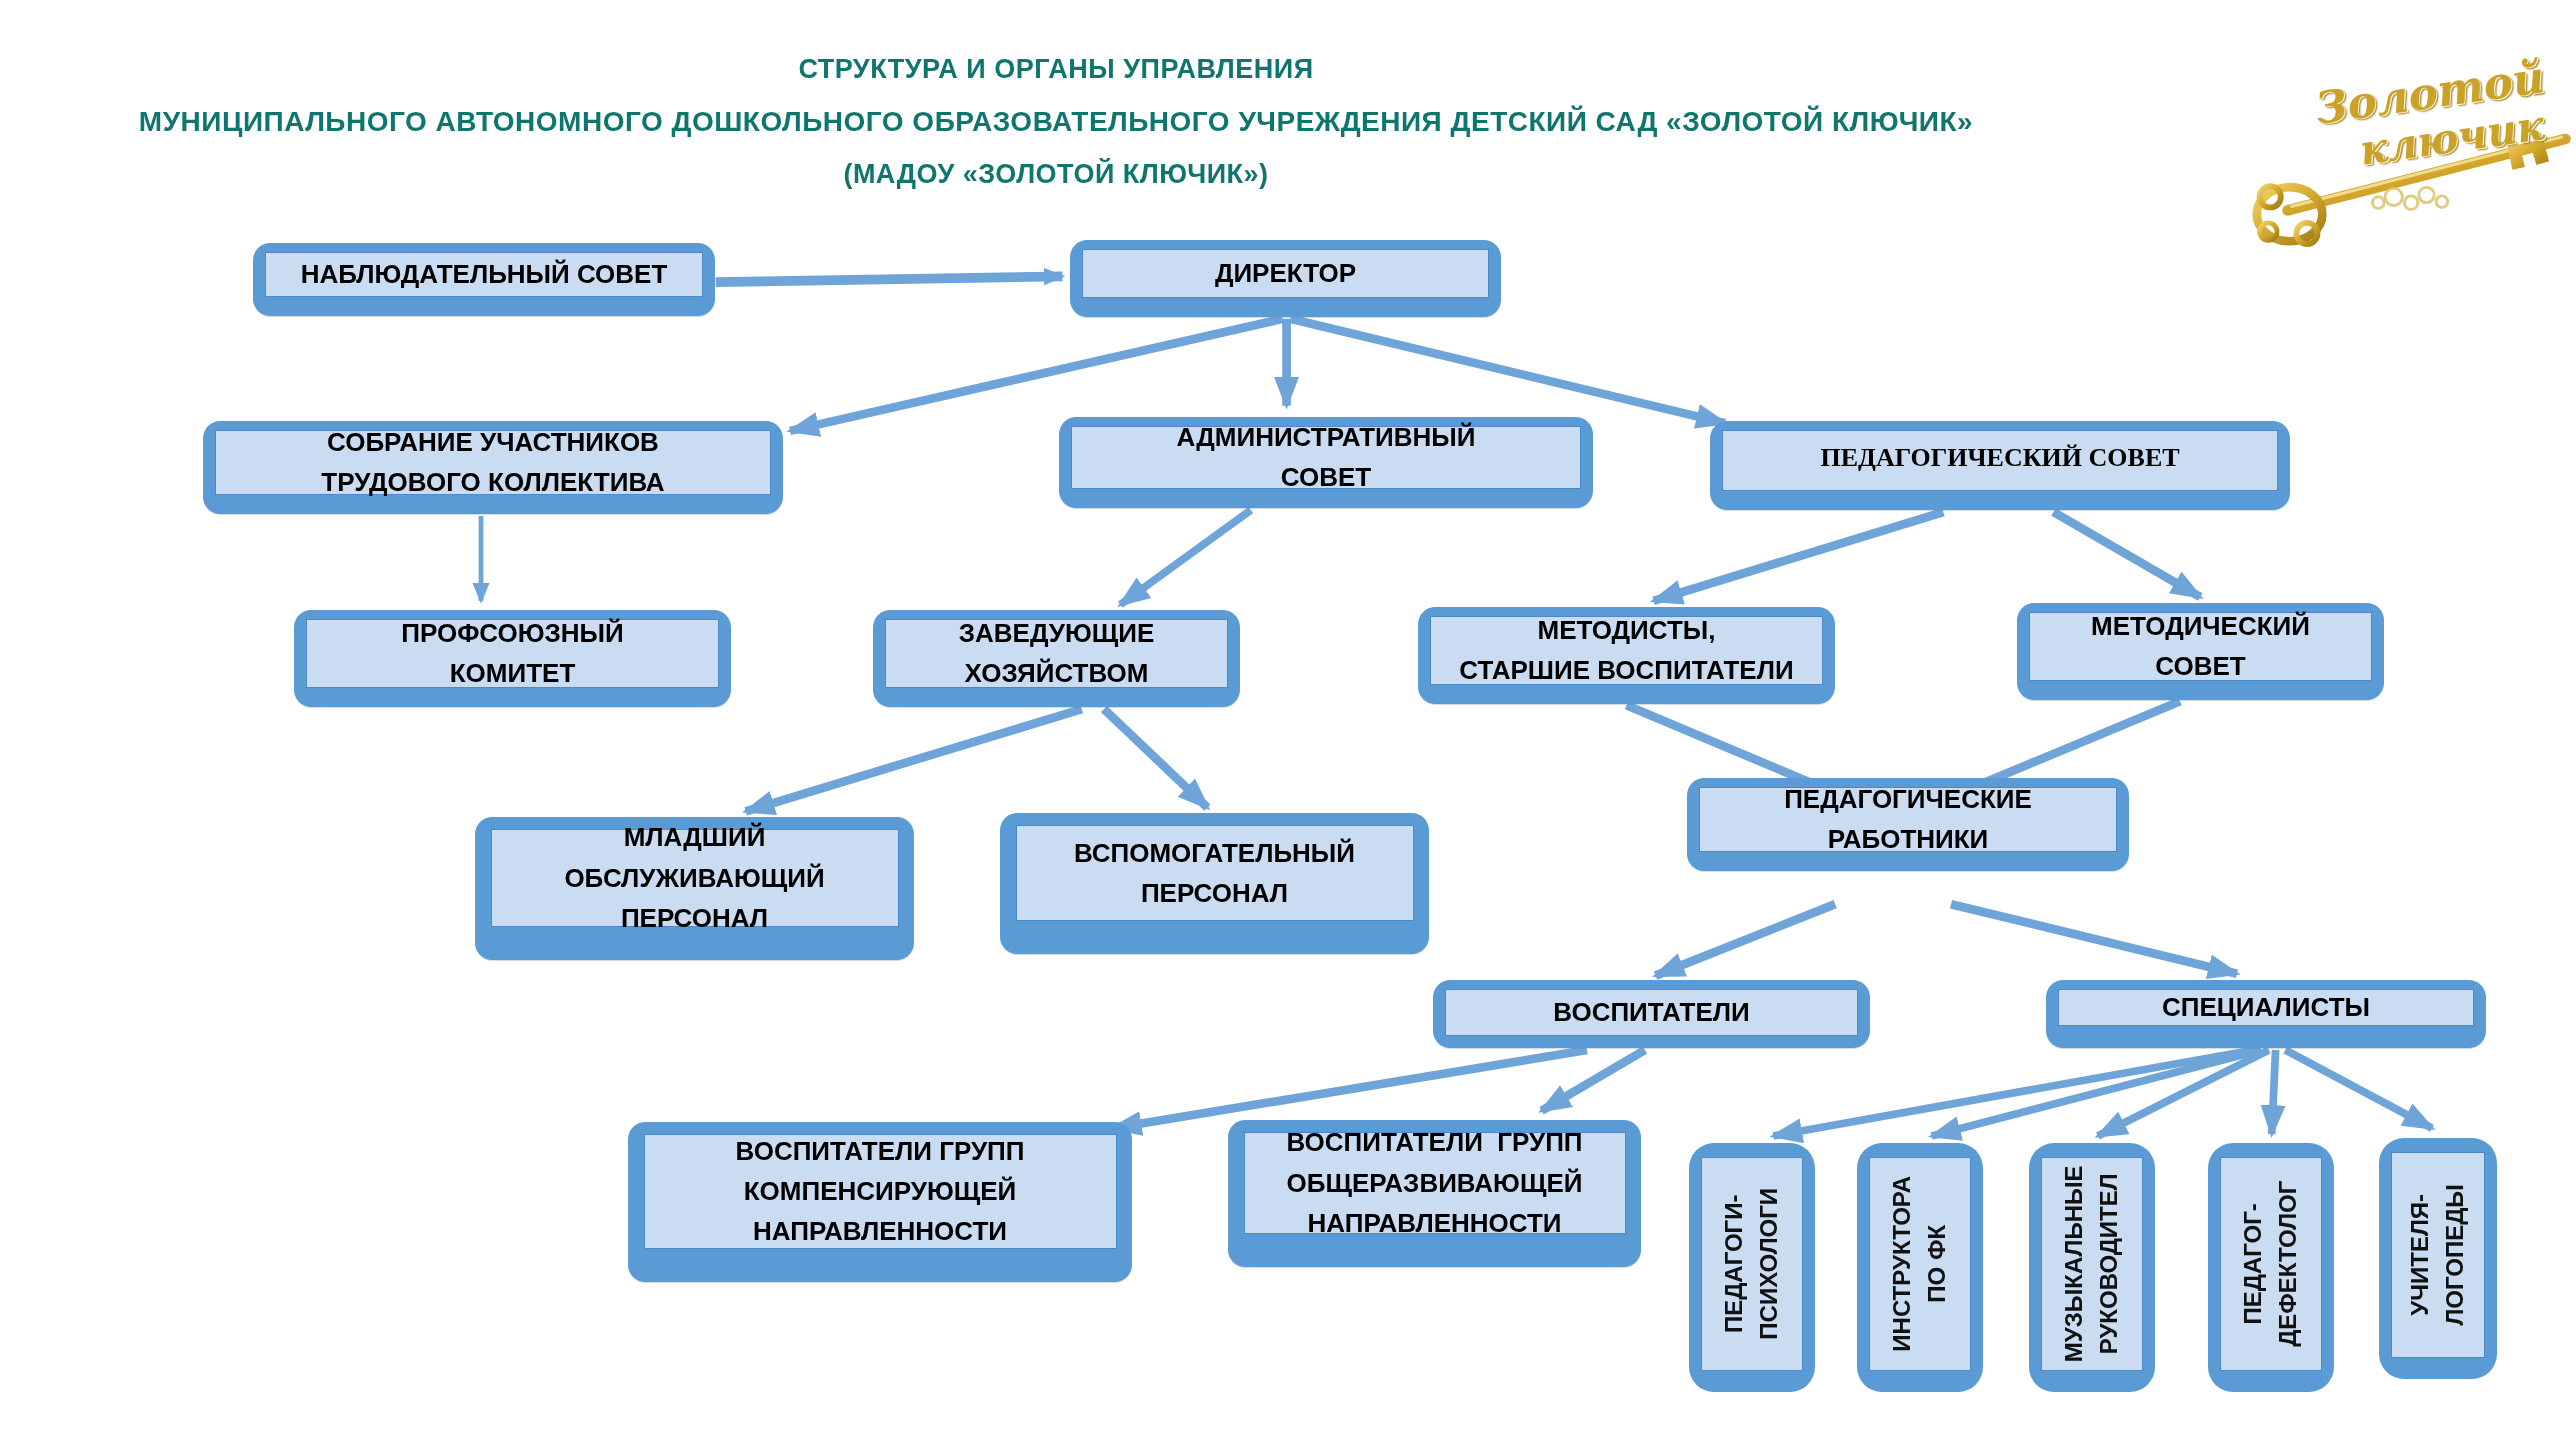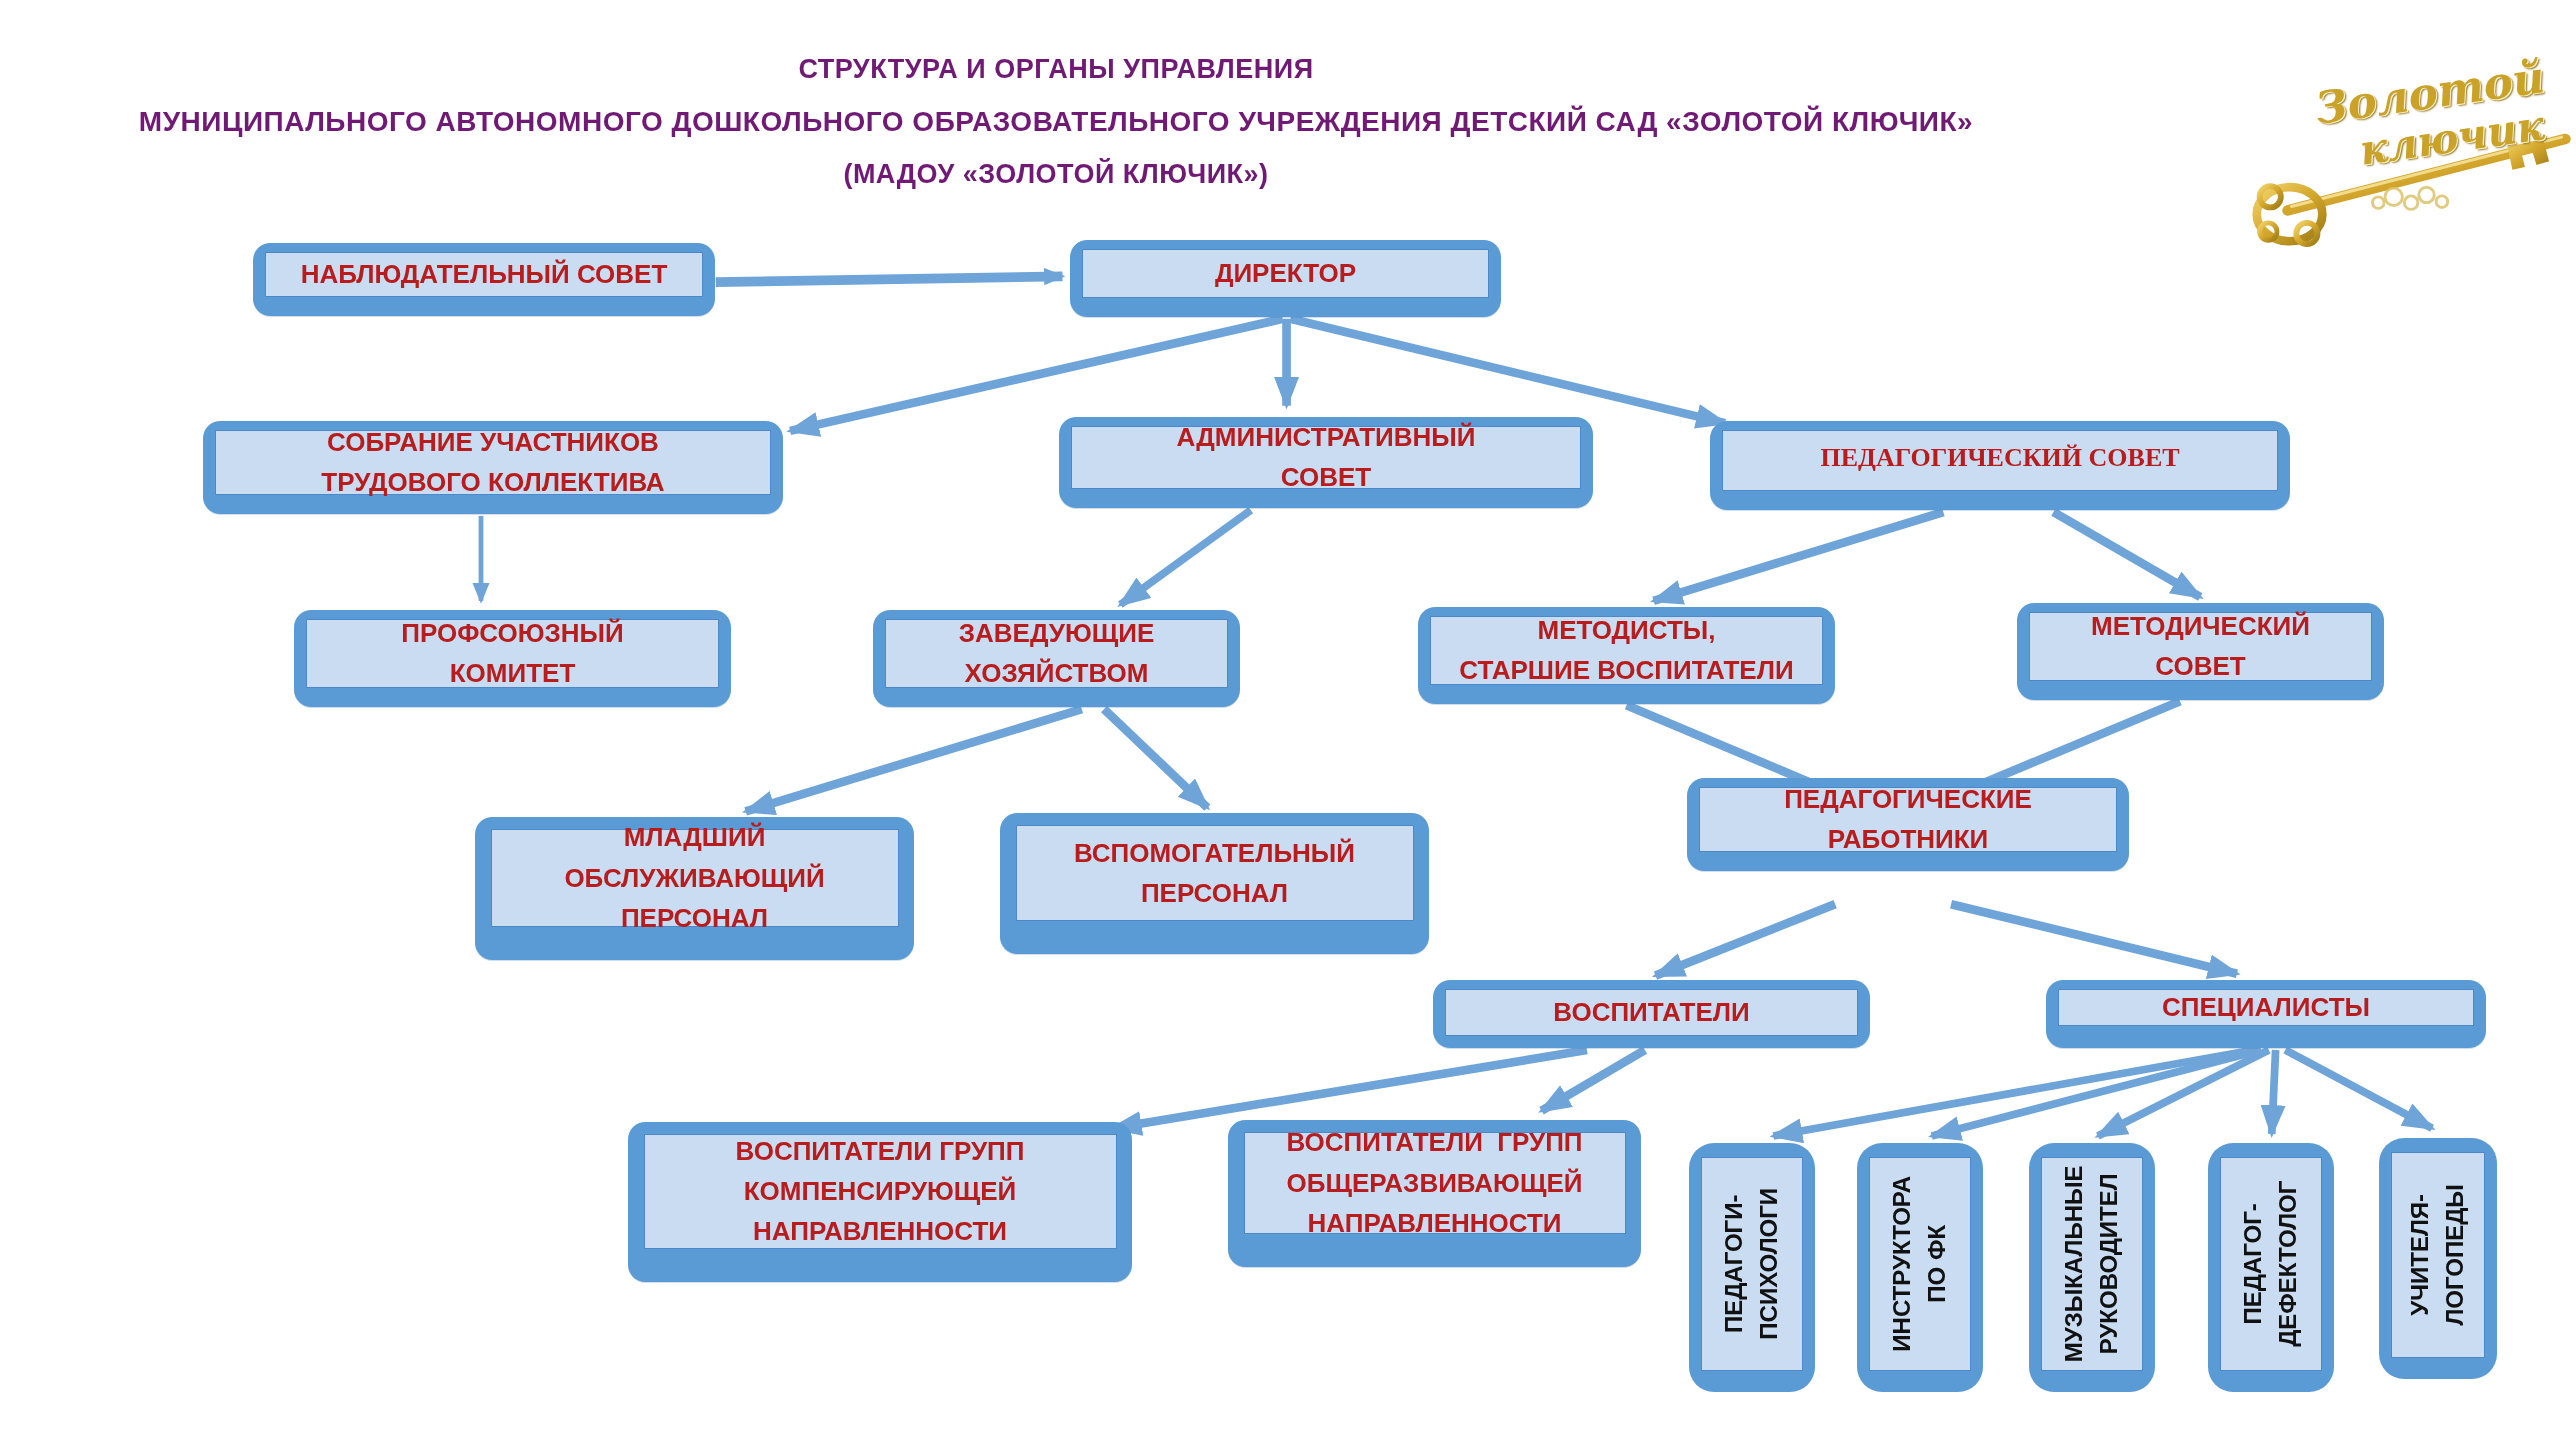--- a/index.html
+++ b/index.html
@@ -3,42 +3,42 @@
 <meta charset="utf-8">
 <style>
   html,body{margin:0;padding:0;background:#fff;}
   .canvas{
     position:relative;width:2576px;height:1449px;background:#ffffff;overflow:hidden;
     font-family:"Liberation Sans",sans-serif;
   }
   
   .title-line{
     position:absolute;left:0;width:2112px;text-align:center;
-    font-weight:bold;color:#701a75;letter-spacing:0.5px;
+    font-weight:bold;color:#0f766e;letter-spacing:0.5px;
   }
   .t1{top:54px;font-size:27px;}
   .t2{top:106px;font-size:28px;}
   .t3{top:159px;font-size:27px;}
   
   .edges{position:absolute;left:0;top:0;z-index:1;}
   
   .box{
     position:absolute;background:#5b9bd5;border-radius:17.4px;z-index:2;
     box-shadow:0 1px 0 rgba(70,120,170,.25);
   }
   .box-inner{
     position:absolute;left:11.6px;right:11.6px;top:8.7px;bottom:19.3px;
     background:#c9dcf1;border:1.9px solid #4d88c8;
     display:flex;flex-direction:column;justify-content:center;align-items:center;
     text-align:center;
   }
   .tall .box-inner{left:15.5px;right:15.5px;top:11.6px;bottom:33px;}
   .text-top .box-inner{justify-content:flex-start;padding-top:7.7px;font-family:Liberation Serif, serif;}
   .label{
-    font-weight:bold;color:#b91c1c;font-size:26px;line-height:1.55;
+    font-weight:bold;color:#000000;font-size:26px;line-height:1.55;
     white-space:pre-wrap;text-align:center;
   }
   
   .vbox{
     position:absolute;background:#5b9bd5;border-radius:25px;z-index:2;
   }
   .vbox .box-inner{left:11.6px;right:11.6px;top:13.5px;bottom:21px;overflow:visible;}
   .vlabel{
     transform:rotate(-90deg);flex:none;width:208px;
     font-weight:bold;color:#111;font-size:24px;line-height:1.45;

